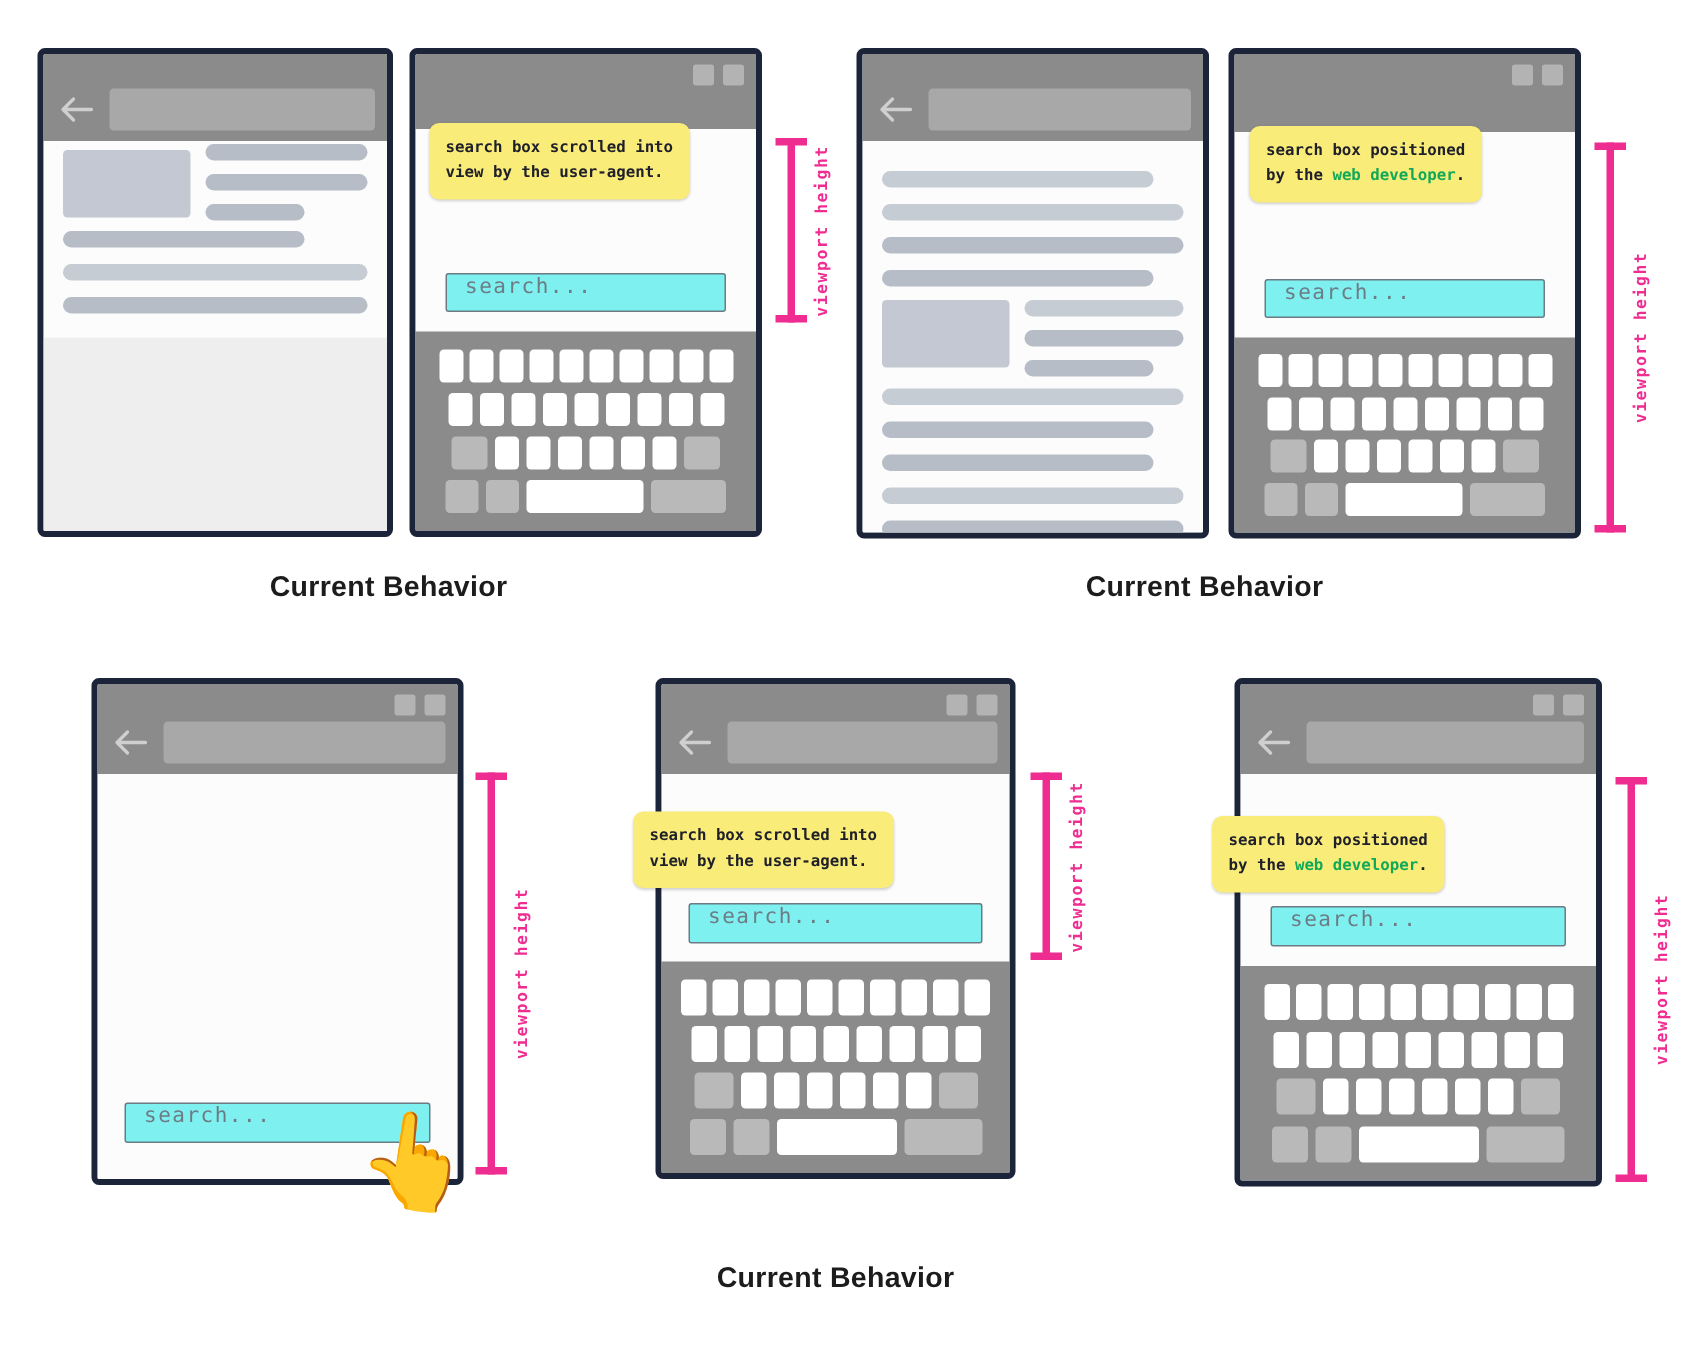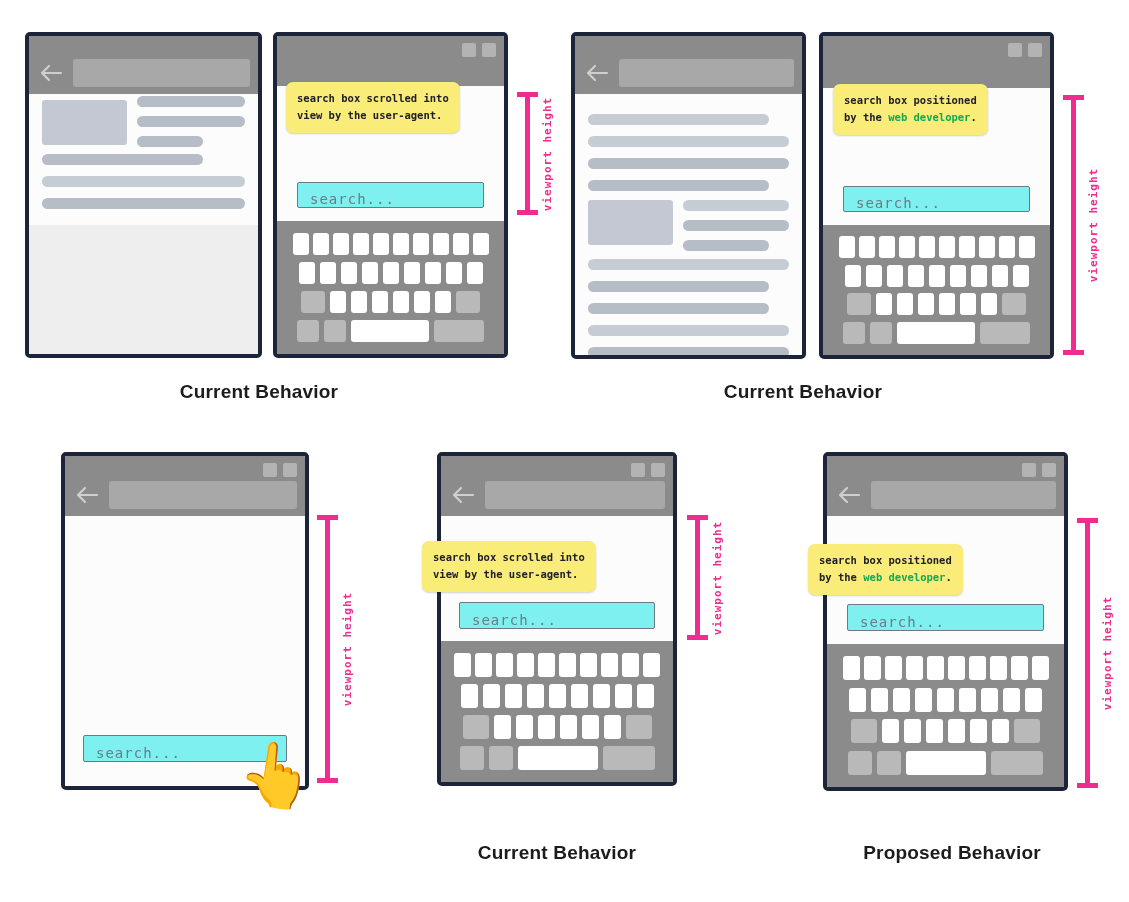--- a/index.html
+++ b/index.html
@@ -45,21 +45,21 @@
   .skel-img{position:absolute;background:#c3c8d2;border-radius:3px;}
   .page-footer{position:absolute;left:0;right:0;bottom:0;background:#eeeeee;}
 
   
   .searchbox{
     position:absolute;
     background:#7ff0f0;
     border:1px solid #6b7a83;
     border-radius:2px;
     box-sizing:border-box;
-    display:flex;align-items:flex-end;
+    display:flex;align-items:flex-start;
     padding-left:12px;
     font-family:"DejaVu Sans Mono","Liberation Mono",monospace;
     color:#6d7b84;
     letter-spacing:1px;
   }
 
   
   .tooltip{
     position:absolute;
     background:#f9ec79;
@@ -484,16 +484,15 @@
     <div class="bar"></div>
     <div class="cap top"></div>
     <div class="cap bot"></div>
     <div class="mlabel">viewport height</div>
   </div>
 
   <div class="caption" style="left:437px;top:842px;width:240px;">
     <div class="cap-main">Current Behavior</div>
   </div>
   <div class="caption" style="left:832px;top:842px;width:240px;">
-    <div class="cap-main">Proposed  Behavior</div>
   </div>
 
 </div>
 
 </body></html>

